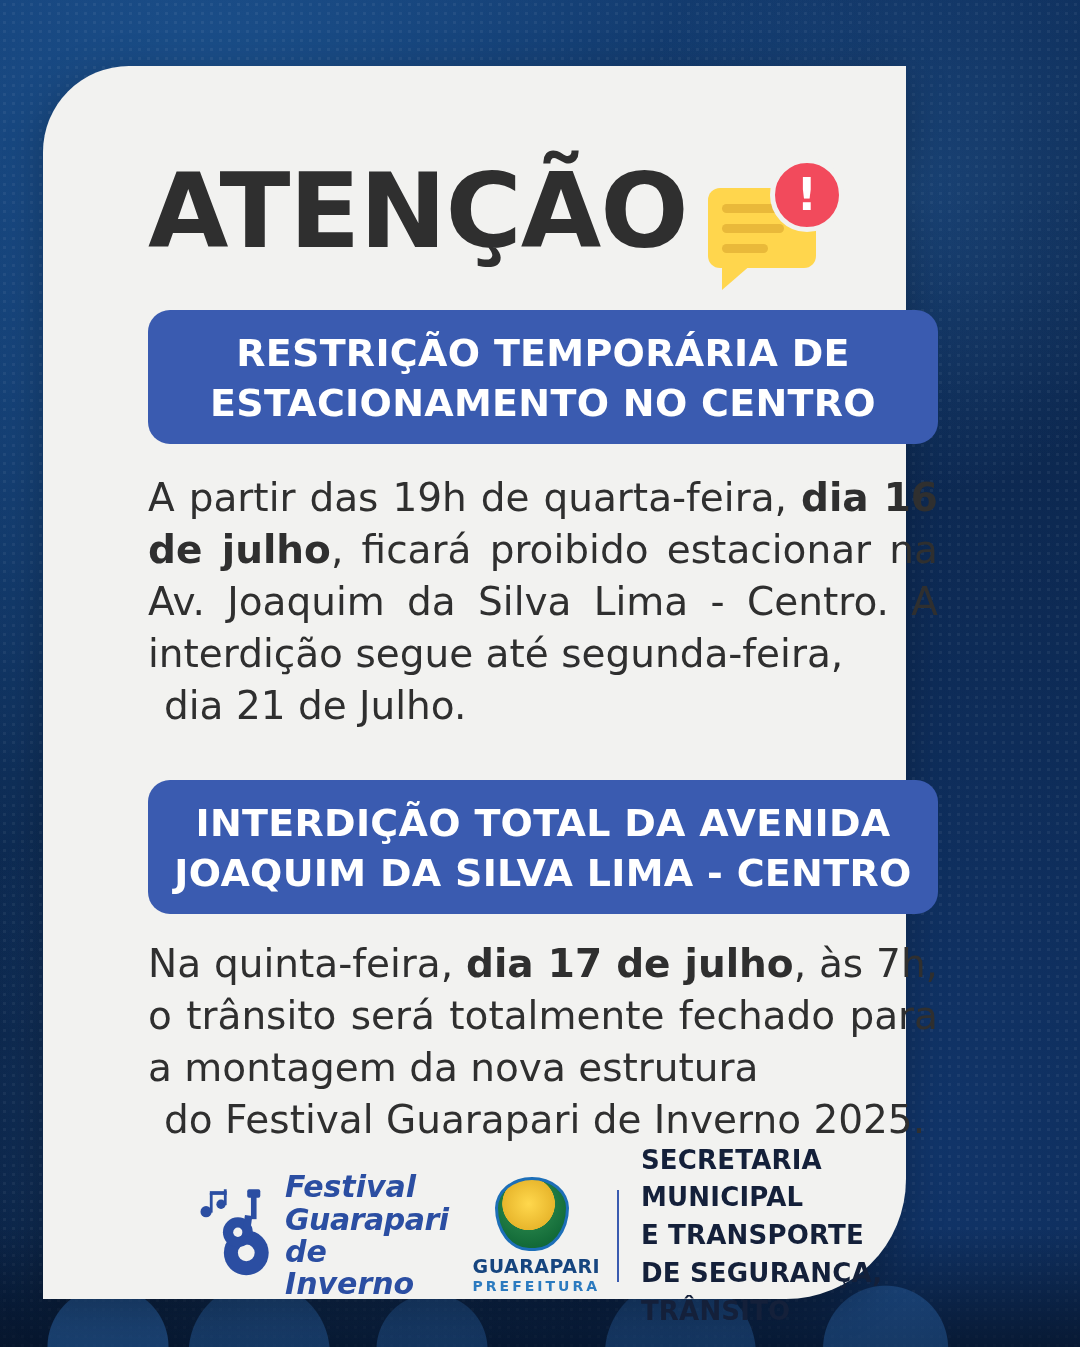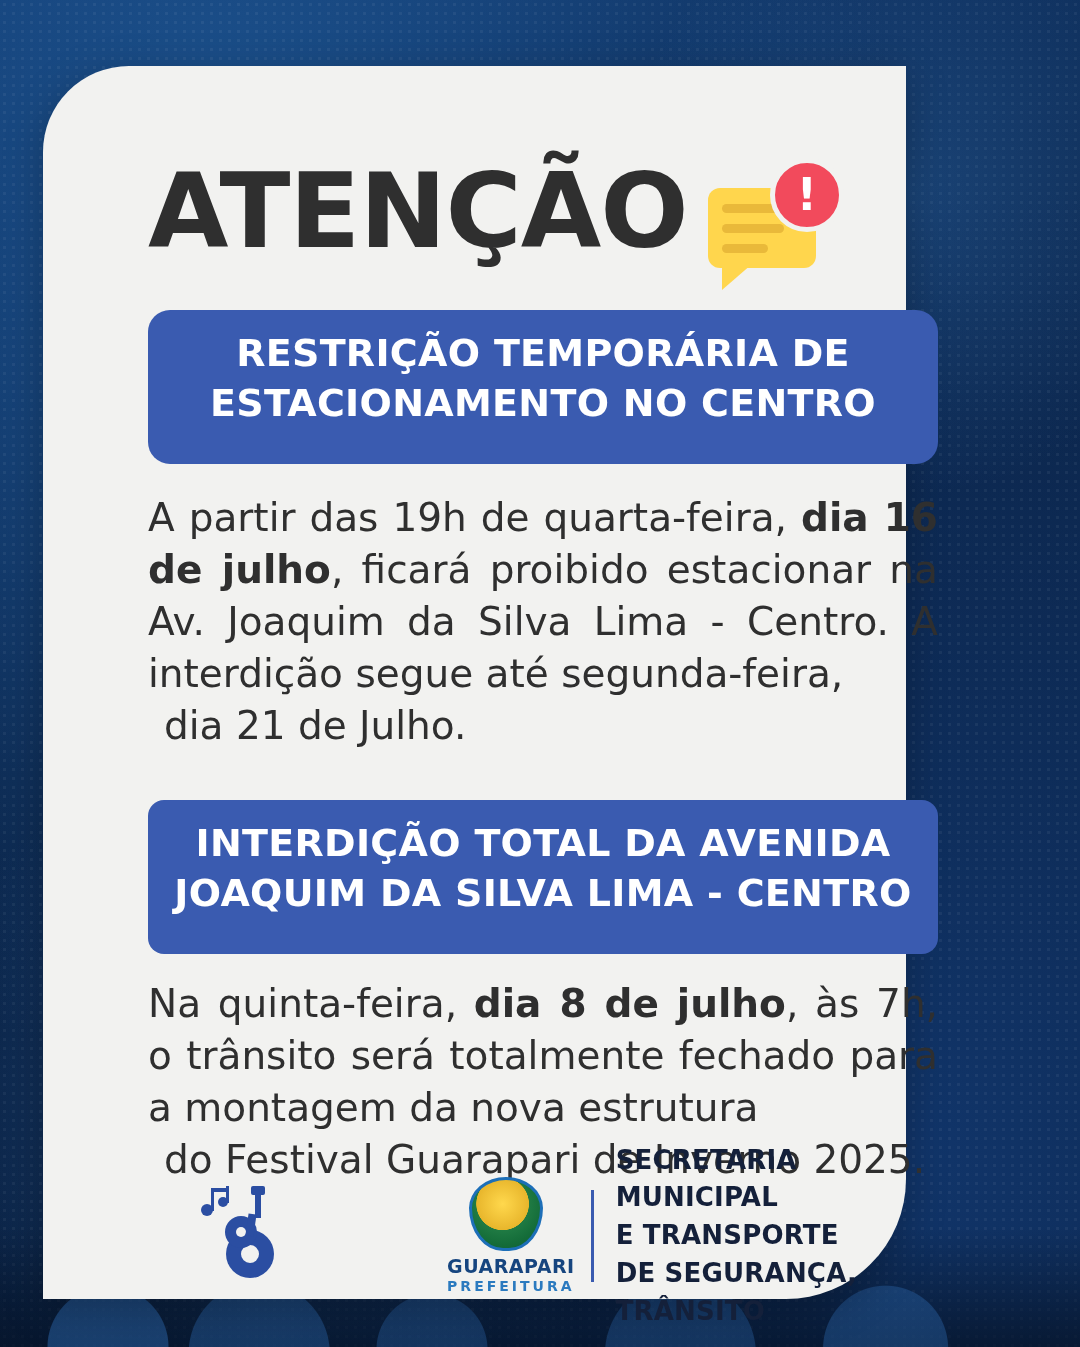--- a/index.html
+++ b/index.html
@@ -150,25 +150,25 @@
   .ribbon {
     background: #3a5bb0;
     border-radius: 22px;
     color: #ffffff;
     text-align: center;
     font-family: "DejaVu Sans", sans-serif;
     font-weight: 700;
     font-size: 38px;
     line-height: 1.32;
     letter-spacing: 0.3px;
-    padding: 18px 26px 36px;
+    padding: 18px 26px 16px;
     box-sizing: border-box;
   }
   .ribbon-1 { width: 790px; margin-top: 4px; }
-  .ribbon-2 { width: 790px; margin-top: 48px; border-radius: 16px; }
+  .ribbon-2 { width: 790px; margin-top: 48px; }
 
   
   .para {
     color: #2f2f2f;
     font-family: "DejaVu Sans", sans-serif;
     font-size: 39px;
     line-height: 1.33;
     margin: 24px 0 0 0;
     text-align: justify;
     text-justify: inter-word;
@@ -295,21 +295,21 @@
           <div class="badge-excl">!</div>
         </div>
       </div>
 
       <div class="ribbon ribbon-1">RESTRIÇÃO TEMPORÁRIA DE ESTACIONAMENTO NO CENTRO</div>
 
       <p class="para first"><span>A partir das 19h de quarta-feira, </span><b>dia 16 de julho</b><span>, ficará proibido estacionar na Av. Joaquim da Silva Lima - Centro. A interdição segue até segunda-feira,</span><span class="last-line">dia 21 de Julho.</span></p>
 
       <div class="ribbon ribbon-2">INTERDIÇÃO TOTAL DA AVENIDA JOAQUIM DA SILVA LIMA - CENTRO</div>
 
-      <p class="para"><span>Na quinta-feira, </span><b>dia 8 de julho</b><span>, às 7h, o trânsito será totalmente fechado para a montagem da nova estrutura</span><span class="last-line">do Festival Guarapari de Inverno 2025.</span></p>
+      <p class="para"><span>Na quinta-feira, </span><b>dia 17 de julho</b><span>, às 7h, o trânsito será totalmente fechado para a montagem da nova estrutura</span><span class="last-line">do Festival Guarapari de Inverno 2025.</span></p>
 
     </div>
 
     <div class="footer">
 
       <div class="festival-logo">
         <svg width="92" height="104" viewBox="0 0 92 104">
           <g fill="#2b4ea2">
             <circle cx="14" cy="26" r="6"></circle>
             <rect x="18" y="6" width="3" height="21"></rect>
@@ -318,20 +318,25 @@
             <rect x="18" y="4" width="18" height="4"></rect>
             <path d="M62 8 l6 0 l0 26 l-6 0 z"></path>
             <rect x="58" y="2" width="14" height="9" rx="2"></rect>
             <circle cx="57" cy="70" r="24"></circle>
             <circle cx="57" cy="70" r="9" fill="#f2f2f0"></circle>
             <circle cx="48" cy="48" r="16"></circle>
             <circle cx="48" cy="48" r="5" fill="#f2f2f0"></circle>
             <rect x="54" y="30" width="8" height="22" transform="rotate(8 58 41)"></rect>
           </g>
         </svg>
+        <div class="festival-text">
+          <div class="l1">Festival</div>
+          <div class="l2">Guarapari</div>
+          <div class="l3">de Inverno</div>
+        </div>
       </div>
 
       <div class="brasao">
         <div class="brasao-shield"></div>
         <div class="brasao-name">GUARAPARI</div>
         <div class="brasao-sub">PREFEITURA</div>
       </div>
 
       <div class="divider"></div>
 

